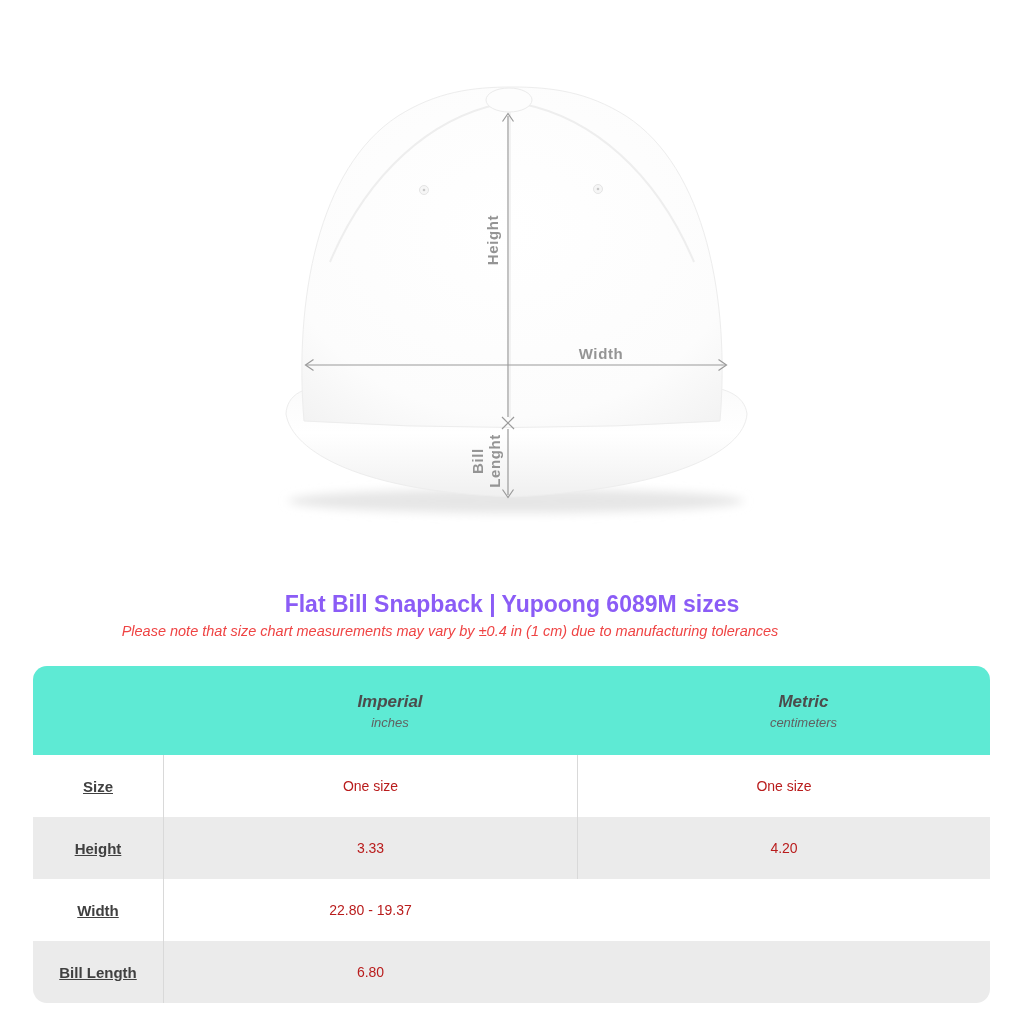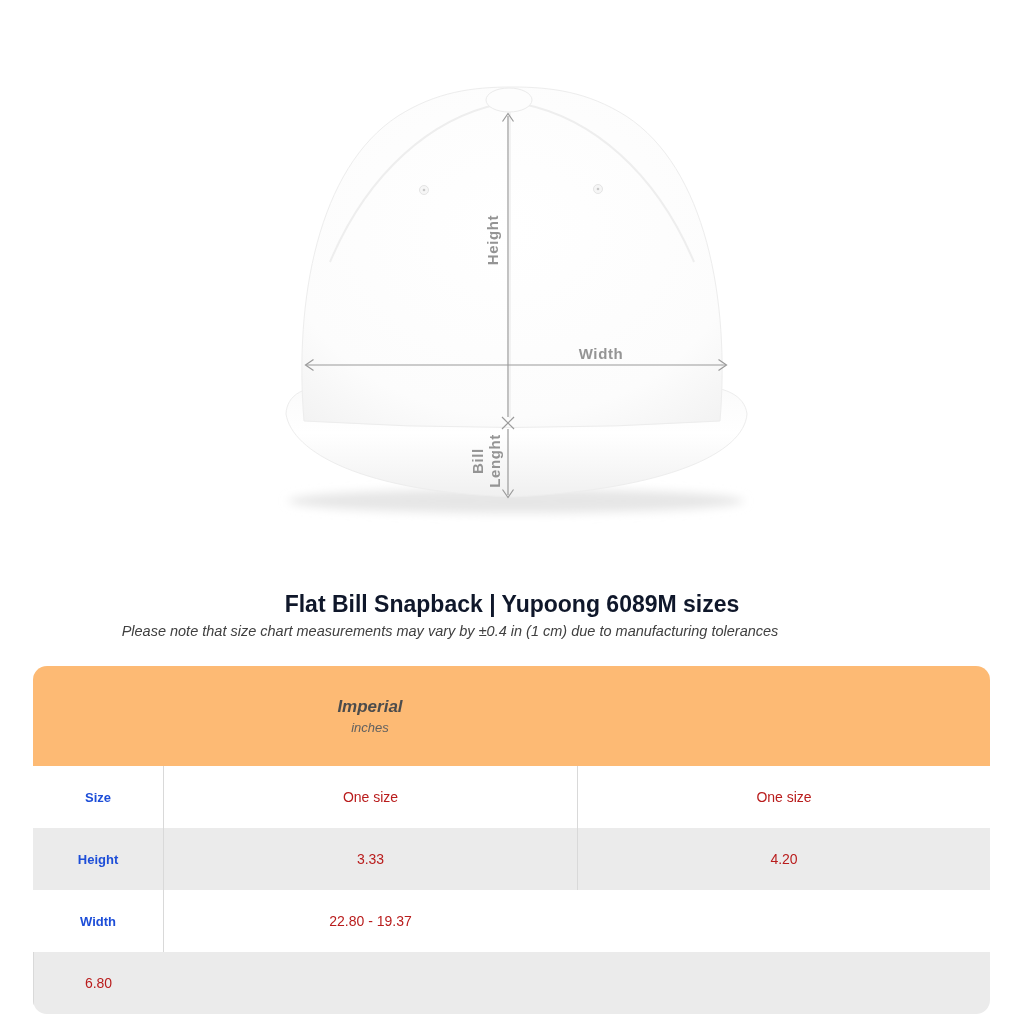--- a/index.html
+++ b/index.html
@@ -15,34 +15,34 @@
                letter-spacing: 0.6px; white-space: nowrap; text-align: center; line-height: 1.15; }
   .dim-label.rot { transform: translate(-50%, -50%) rotate(-90deg); }
   .dim-label.flat { transform: translate(-50%, -50%); }
   #height-label { left: 493px; top: 240px; }
   #width-label  { left: 601px; top: 354px; }
   #bill-label   { left: 486px; top: 461px; }
   .dim-line { display: block; }
 
   
   .chart-title { position: absolute; left: 0; top: 591px; width: 1024px; text-align: center;
-                 font-size: 23px; font-weight: bold; color: #0f172a; line-height: 1.2; }
+                 font-size: 23px; font-weight: bold; color: #8b5cf6; line-height: 1.2; }
   .chart-subtitle { position: absolute; left: 0; top: 622px; width: 900px; text-align: center;
-                    font-size: 14.5px; font-style: italic; color: #404040; line-height: 1.3; }
+                    font-size: 14.5px; font-style: italic; color: #ef4444; line-height: 1.3; }
 
   
   .size-table { position: absolute; left: 33px; top: 666px; width: 957px;
                 border-radius: 14px; overflow: hidden; }
   .trow { display: grid; grid-template-columns: 130px 414px 413px; }
-  .thead { height: 100px; background: #fdba74; }
+  .thead { height: 89px; background: #5eead4; padding-left: 20px; }
   .brow { height: 62px; }
   .brow.stripe { background: #ebebeb; }
   .td, .th { display: flex; align-items: center; justify-content: center; flex-direction: column; }
   .brow .td.val { border-left: 1px solid #d9d9d9; }
-  .td.rowlabel { font-weight: bold; font-size: 13px; color: #1d4ed8; }
+  .td.rowlabel { font-weight: bold; font-size: 15px; color: #404040; text-decoration: underline; }
   .td.val { font-size: 14px; color: #b91c1c; }
   .unit-title { font-weight: bold; font-style: italic; font-size: 17px; color: #4c4c4c; }
   .unit-sub { font-style: italic; font-size: 13px; color: #606060; margin-top: 3px; }
 </style>
 </head>
 <body>
 
 <div class="stage">
 
   <svg class="hat-svg" width="1024" height="580" viewBox="0 0 1024 580">
@@ -133,37 +133,42 @@
   <div class="chart-subtitle">Please note that size chart measurements may vary by ±0.4 in (1 cm) due to manufacturing tolerances</div>
 
   <div class="size-table">
 
     <div class="trow thead">
       <div class="th"></div>
       <div class="th">
         <div class="unit-title">Imperial</div>
         <div class="unit-sub">inches</div>
       </div>
+      <div class="th">
+        <div class="unit-title">Metric</div>
+        <div class="unit-sub">centimeters</div>
+      </div>
     </div>
 
     <div class="trow brow">
       <div class="td rowlabel">Size</div>
       <div class="td val">One size</div>
       <div class="td val">One size</div>
     </div>
 
     <div class="trow brow stripe">
       <div class="td rowlabel">Height</div>
       <div class="td val">3.33</div>
       <div class="td val">4.20</div>
     </div>
 
     <div class="trow brow">
       <div class="td rowlabel">Width</div>
       <div class="td val">22.80 - 19.37</div>
     </div>
 
     <div class="trow brow stripe">
+      <div class="td rowlabel">Bill Length</div>
       <div class="td val">6.80</div>
     </div>
 
   </div>
 </div>
 
 </body></html>

